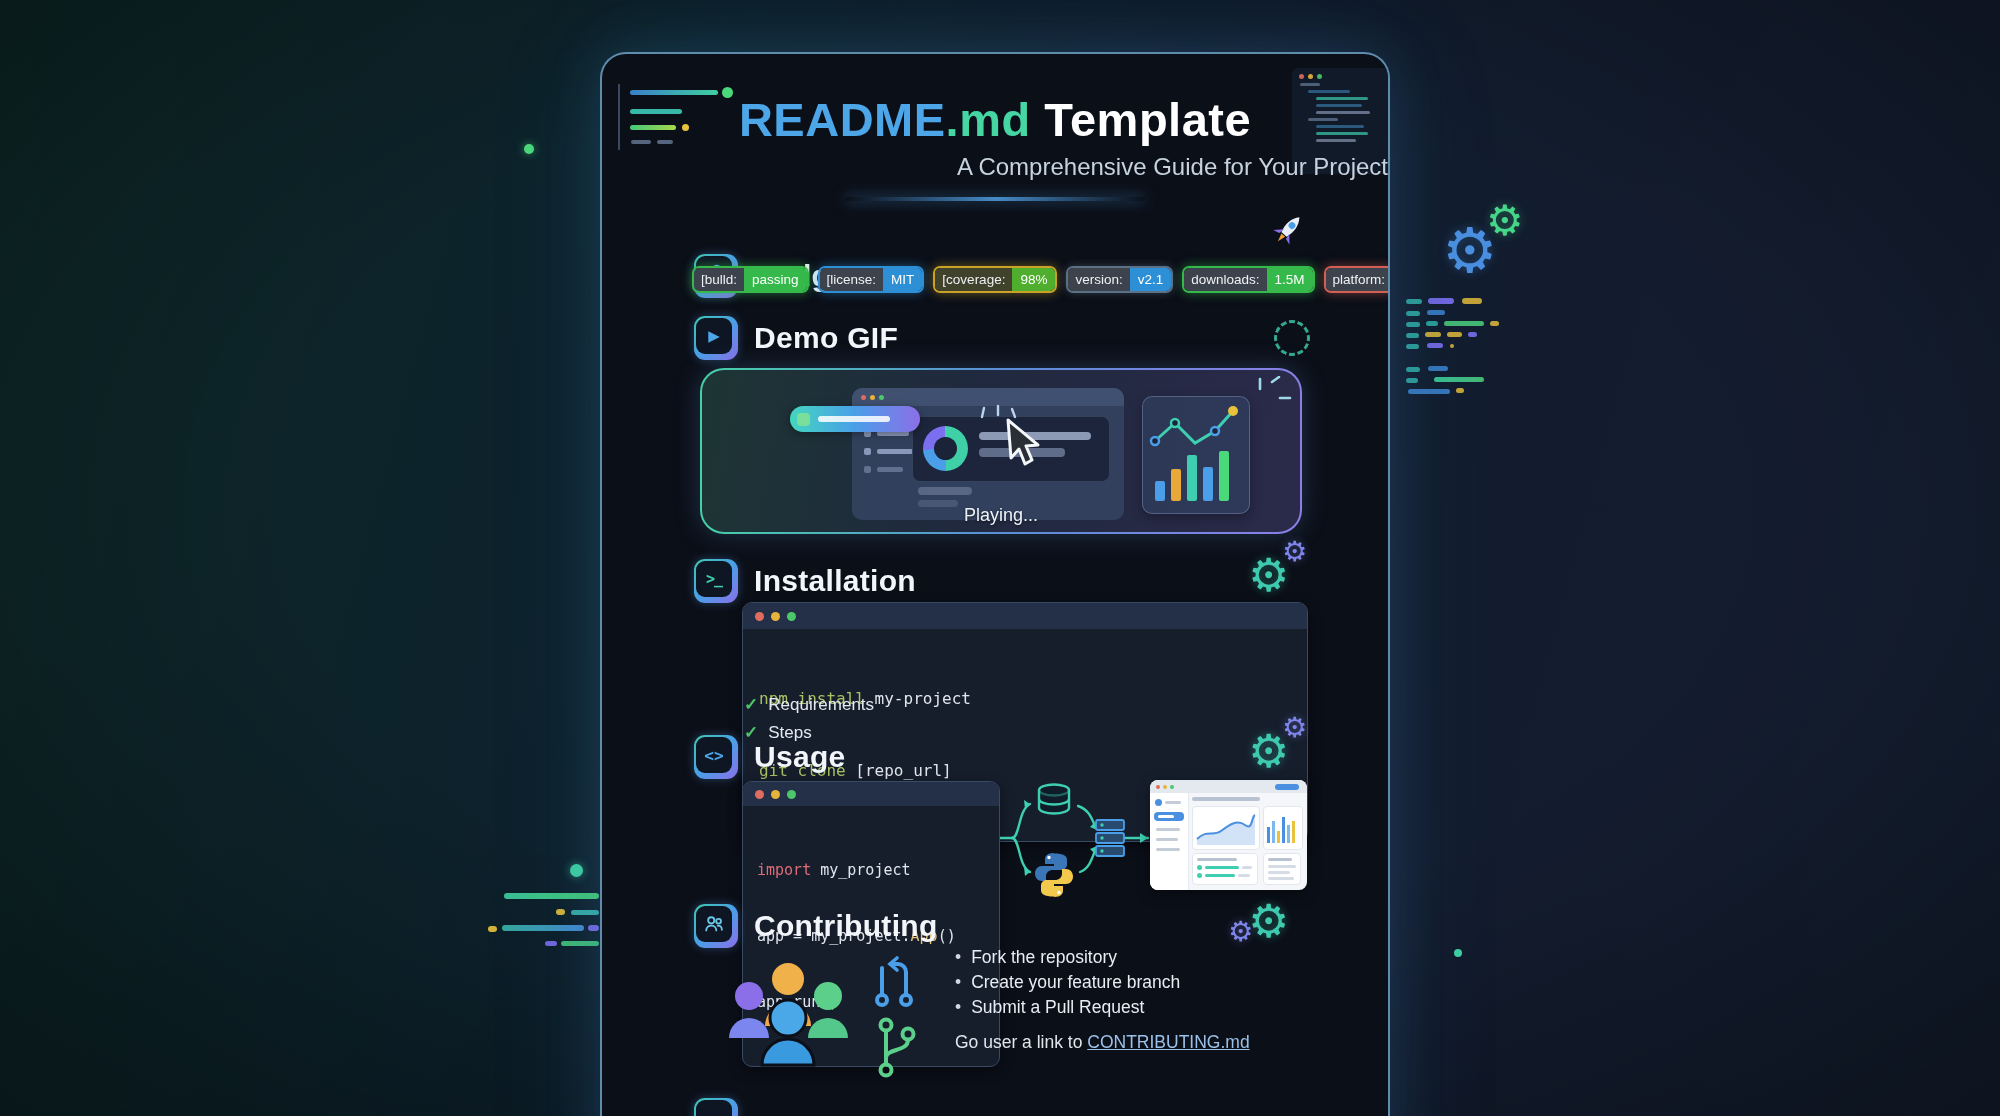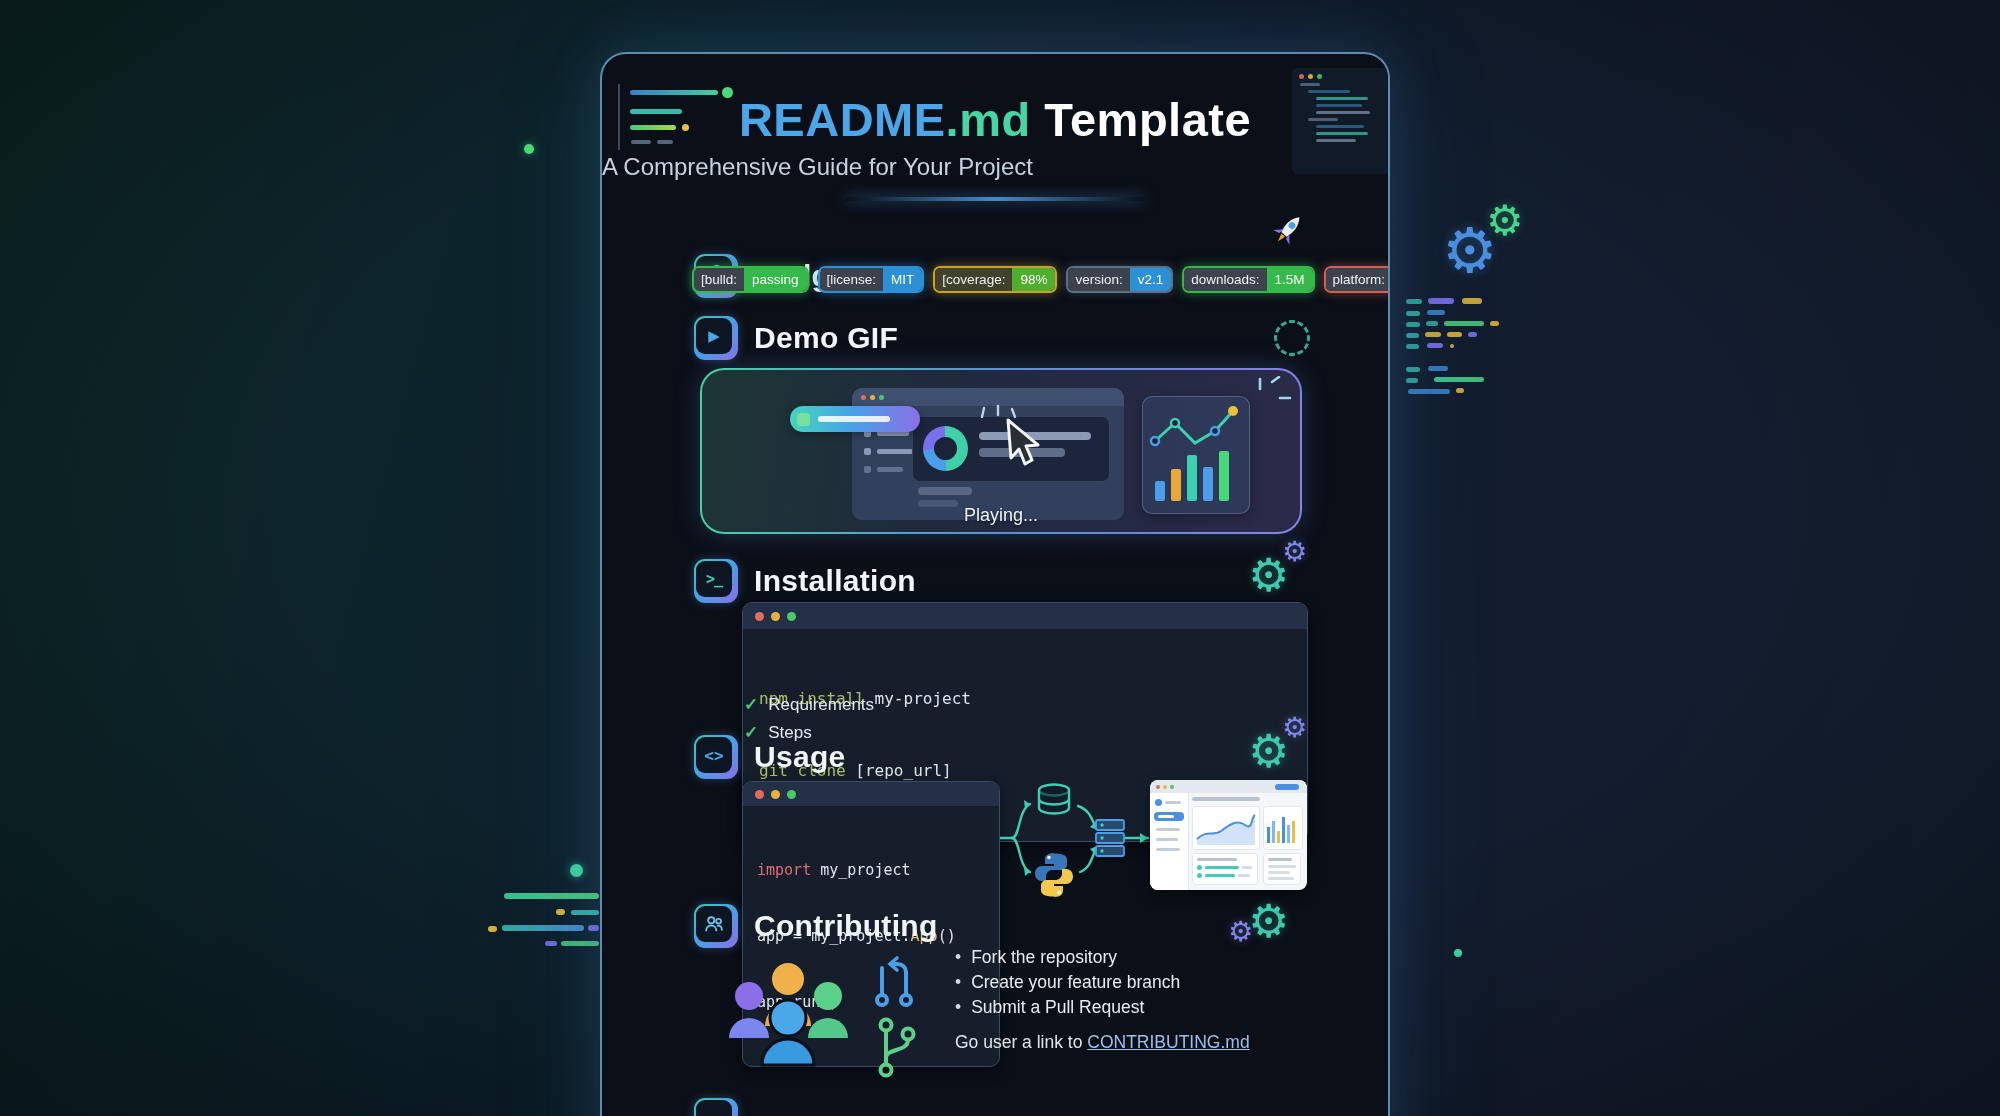--- a/index.html
+++ b/index.html
@@ -25,21 +25,21 @@
   .glyph-code{color:#4da6e8;font-family:"DejaVu Sans Mono",monospace;font-weight:bold;font-size:16px;}
   
   .gears{position:absolute;width:80px;height:60px;}
   .gears .g-big,.gears .g-sm,.bg-gears span{font-family:"DejaVu Sans",sans-serif;position:absolute;line-height:1;}
   .gears .g-big{font-size:46px;color:#3fc9ae;left:18px;top:8px;text-shadow:0 0 8px rgba(63,201,174,.45);}
   .gears .g-sm{font-size:28px;color:#7f86ea;left:52px;top:-6px;text-shadow:0 0 8px rgba(127,134,234,.45);}
   .gears.flip .g-sm{left:-2px;top:28px;}
   
   .title{position:absolute;left:0;top:38px;width:100%;text-align:center;font-size:47px;font-weight:bold;letter-spacing:.5px;}
   .t-readme{color:#4da6e8;} .t-md{color:#45d6a3;} .t-template{color:#ffffff;}
-  .subtitle{position:absolute;left:0;top:99px;width:100%;text-align:left;font-size:24px;color:#c6d2de;}
+  .subtitle{position:absolute;left:0;top:99px;width:100%;text-align:right;font-size:24px;color:#c6d2de;}
   .divider{position:absolute;left:50%;top:143px;transform:translateX(-50%);width:300px;height:4px;border-radius:2px;
     background:linear-gradient(90deg,transparent,rgba(80,160,230,.85),transparent);
     box-shadow:0 0 14px rgba(80,160,230,.55);}
   
   .badges-row{position:absolute;left:90px;top:212px;display:flex;gap:9px;}
   .badge{display:flex;border:2px solid;border-radius:7px;overflow:hidden;font-size:13.5px;line-height:23px;white-space:nowrap;}
   .badge .lbl{background:#3d434d;color:#eef1f4;padding:0 7px;}
   .badge .val{padding:0 8px;color:#fff;}
   .badge.green{border-color:#35b94a;box-shadow:0 0 11px rgba(53,185,74,.55);}  .badge.green .val{background:#35b94a;}
   .badge.blue{border-color:#2d8fd5;box-shadow:0 0 11px rgba(45,143,213,.5);justify-content:center;}   .badge.blue .val{background:#2d8fd5;}

